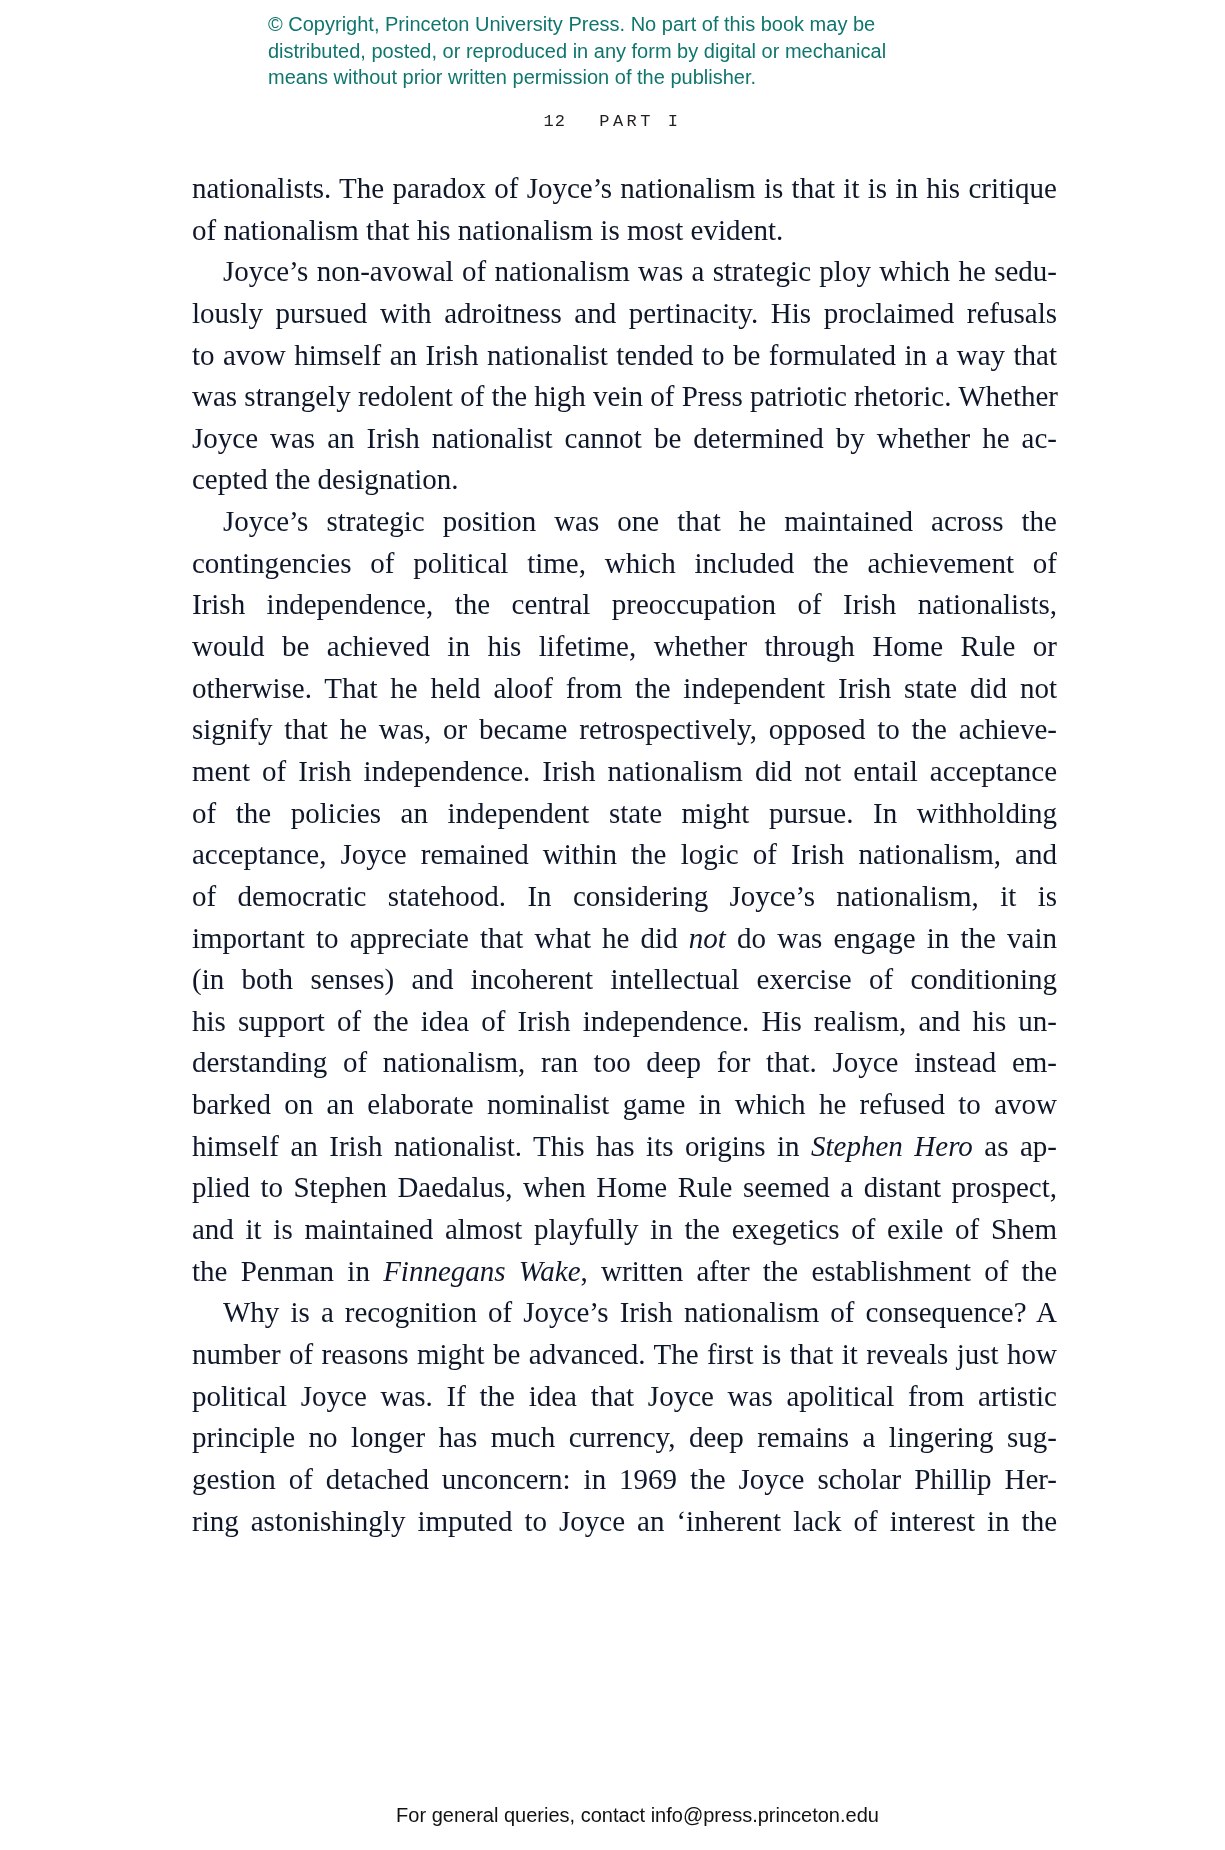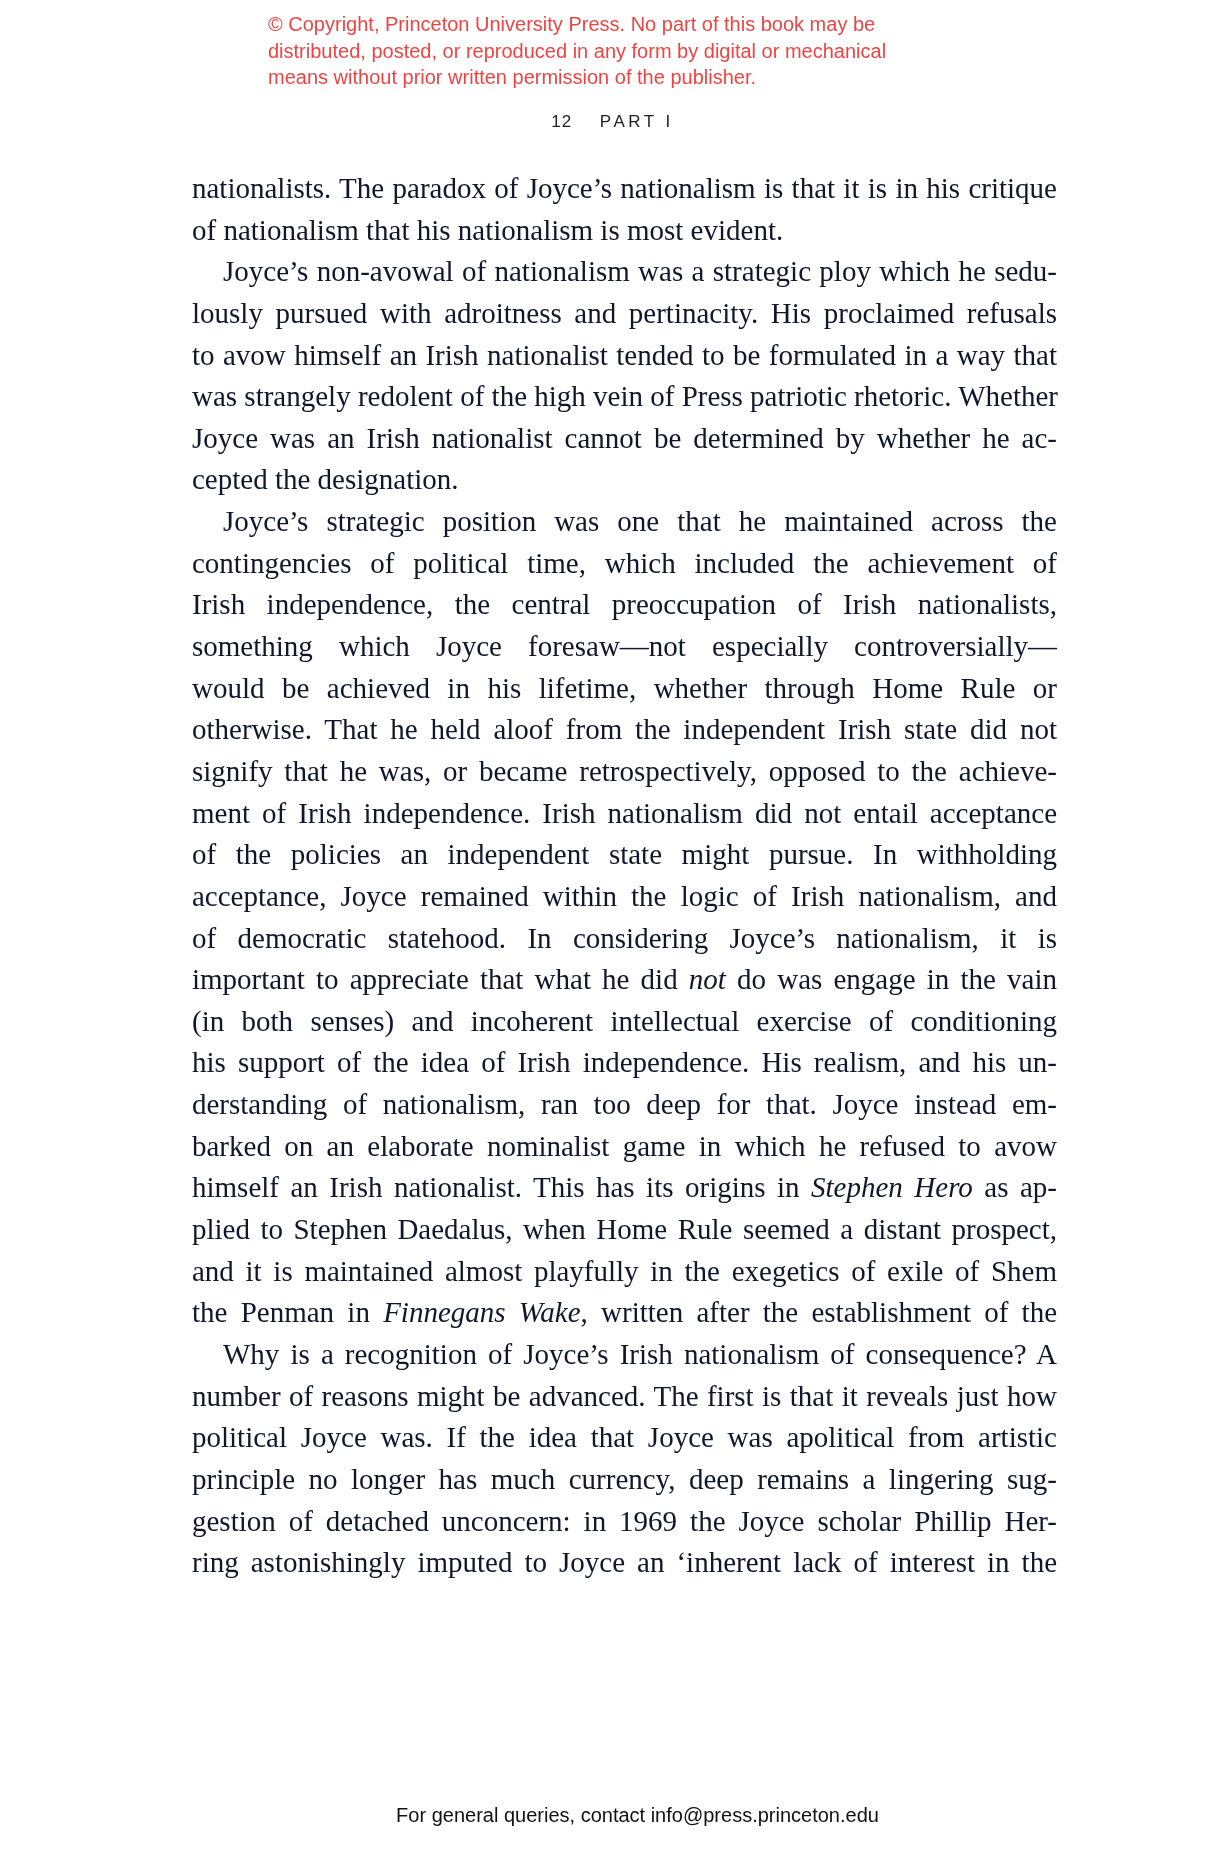--- a/index.html
+++ b/index.html
@@ -1,25 +1,25 @@
 <!DOCTYPE html>
 <html><head>
 <meta charset="utf-8">
 <style>
   html, body { margin:0; padding:0; background:#ffffff; }
   body { width:1225px; height:1850px; position:relative; overflow:hidden; }
   .notice {
     position:absolute; left:268px; top:11px; width:720px;
     font-family:"Liberation Sans", sans-serif; font-size:20px; line-height:26.5px;
-    color:#ef4444;
+    color:#0f766e;
   }
   .notice div { white-space:nowrap; }
   .running-head {
     position:absolute; left:0; width:1225px; top:112px; text-align:center;
-    font-family:Liberation Sans, sans-serif; font-size:17px; color:#231f20;
+    font-family:Liberation Mono, monospace; font-size:17px; color:#231f20;
     letter-spacing:1px;
   }
   .running-head .folio { margin-right:22px; }
   .running-head .part { letter-spacing:3.5px; }
   .body-text {
     position:absolute; left:192px; top:168px; width:865px;
     font-family:"Liberation Serif", serif; font-size:29px; line-height:41.65px;
     color:#0f172a;
   }
   .line {
@@ -58,21 +58,20 @@
       <span class="line"><span>lously pursued with adroitness and pertinacity. His proclaimed refusals</span></span>
       <span class="line"><span>to avow himself an Irish nationalist tended to be formulated in a way that</span></span>
       <span class="line"><span>was strangely redolent of the high vein of Press patriotic rhetoric. Whether</span></span>
       <span class="line"><span>Joyce was an Irish nationalist cannot be determined by whether he ac-</span></span>
       <span class="line last"><span>cepted the designation.</span></span>
     </div>
     <div>
       <span class="line indent"><span>Joyce’s strategic position was one that he maintained across the</span></span>
       <span class="line"><span>contingencies of political time, which included the achievement of</span></span>
       <span class="line"><span>Irish independence, the central preoccupation of Irish nationalists,</span></span>
-      <span class="line"><span>something which Joyce foresaw—not especially controversially—</span></span>
       <span class="line"><span>would be achieved in his lifetime, whether through Home Rule or</span></span>
       <span class="line"><span>otherwise. That he held aloof from the independent Irish state did not</span></span>
       <span class="line"><span>signify that he was, or became retrospectively, opposed to the achieve-</span></span>
       <span class="line"><span>ment of Irish independence. Irish nationalism did not entail acceptance</span></span>
       <span class="line"><span>of the policies an independent state might pursue. In withholding</span></span>
       <span class="line"><span>acceptance, Joyce remained within the logic of Irish nationalism, and</span></span>
       <span class="line"><span>of democratic statehood. In considering Joyce’s nationalism, it is</span></span>
       <span class="line"><span>important to appreciate that what he did </span><i>not</i><span> do was engage in the vain</span></span>
       <span class="line"><span>(in both senses) and incoherent intellectual exercise of conditioning</span></span>
       <span class="line"><span>his support of the idea of Irish independence. His realism, and his un-</span></span>

